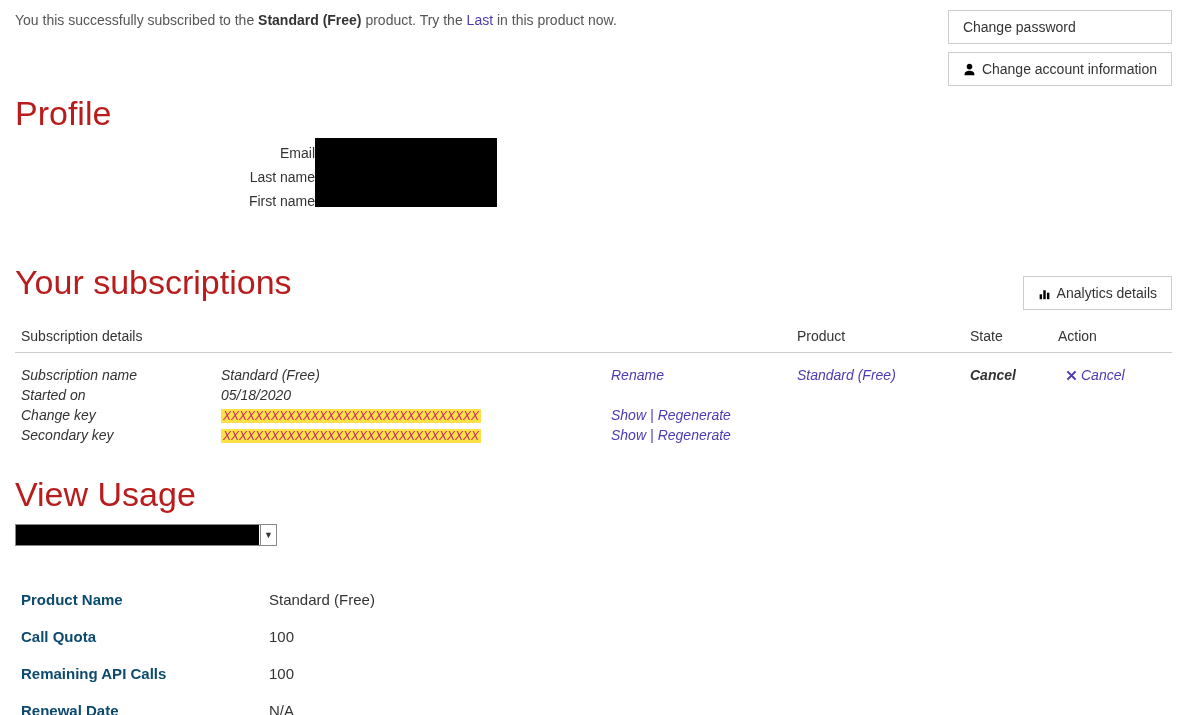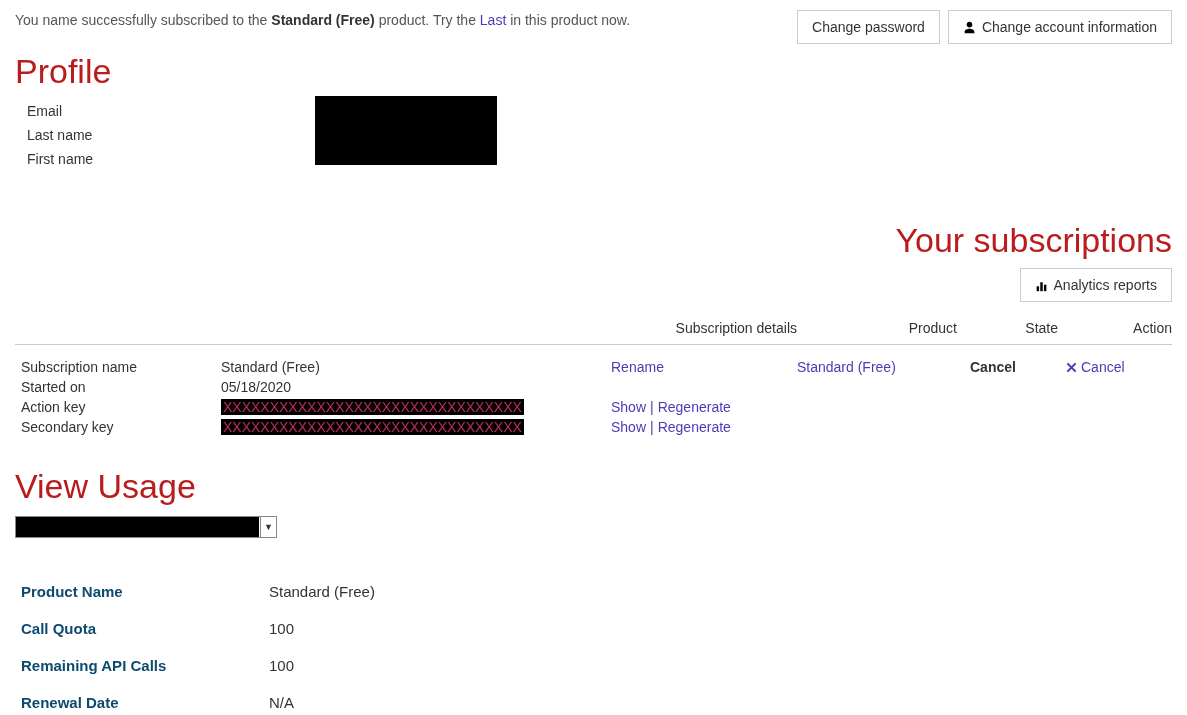--- a/index.html
+++ b/index.html
@@ -31,20 +31,21 @@
       font-size: 14px;
       padding-top: 2px;
     }
     .notice strong {
       font-weight: 600;
       color: #333;
     }
     .top-buttons {
       display: flex;
       gap: 8px;
+      flex-direction: column;
     }
     .btn-outline {
       background: #fff;
       border: 1px solid #ccc;
       padding: 8px 14px;
       font-size: 14px;
       color: #333;
       cursor: pointer;
       display: inline-flex;
       align-items: center;
@@ -72,65 +73,65 @@
       width: 288px;
     }
     .redacted-block {
       position: absolute;
       background: #000;
       width: 182px;
       height: 69px;
     }
     .profile-wrap {
       position: relative;
+      text-align: right;
     }
     .redact-profile {
       left: 300px;
       top: -3px;
     }
     .subs-header-row {
       display: flex;
       justify-content: space-between;
       align-items: flex-end;
       margin-top: 42px;
-      flex-direction: column;
     }
     .subs-table {
       width: 100%;
       margin-top: 18px;
     }
     .subs-thead {
       display: flex;
       color: #333;
       font-size: 14px;
       padding-bottom: 8px;
       border-bottom: 1px solid #ccc;
       padding-left: 6px;
-      text-align: right;
     }
     .col-details { width: 776px; }
     .col-product { width: 160px; }
     .col-state { width: 88px; margin-left: 13px; }
     .col-action { flex: 1; }
     .subs-body-row {
       display: flex;
       padding-top: 14px;
       padding-left: 6px;
       font-size: 14px;
+      font-style: italic;
     }
     .details-grid {
       display: grid;
       grid-template-columns: 200px 390px 1fr;
       row-gap: 4px;
       align-items: center;
     }
     .key-masked {
       color: #c02c5c;
-      background: #000000;
-      font-size: 14px;
+      background: #fde047;
+      font-size: 12px;
       letter-spacing: 0px;
       padding: 0 2px;
       display: inline-block;
     }
     .sep {
       color: #4b3cb5;
       margin: 0 4px;
     }
     .bold {
       font-weight: 600;
@@ -204,21 +205,21 @@
     .icon-svg {
       display: inline-block;
       vertical-align: middle;
     }
   </style>
 </head>
 <body>
 
 <div class="top-row">
   <div class="notice">
-    <span>You name successfully subscribed to the </span><strong>Standard (Free)</strong><span> product. Try the </span><a>Last</a><span> in this product now.</span>
+    <span>You this successfully subscribed to the </span><strong>Standard (Free)</strong><span> product. Try the </span><a>Last</a><span> in this product now.</span>
   </div>
   <div class="top-buttons">
     <button class="btn-outline">
       <span>Change password</span>
     </button>
     <button class="btn-outline">
       <svg class="icon-svg" width="13" height="13" viewBox="0 0 16 16">
           <path fill="#000" d="M8 8c1.93 0 3.5-1.57 3.5-3.5S9.93 1 8 1 4.5 2.57 4.5 4.5 6.07 8 8 8zm0 1.5c-2.67 0-6 1.34-6 4V15h12v-1.5c0-2.66-3.33-4-6-4z"></path>
         </svg>
       <span>Change account information</span>
@@ -244,21 +245,21 @@
 </div>
 
 <div class="subs-header-row">
   <h1>Your subscriptions</h1>
   <button class="btn-outline">
     <svg class="icon-svg" width="13" height="13" viewBox="0 0 16 16">
         <rect x="2" y="9" width="3" height="6" fill="#000"></rect>
         <rect x="6.5" y="4" width="3" height="11" fill="#000"></rect>
         <rect x="11" y="7" width="3" height="8" fill="#000"></rect>
       </svg>
-    <span>Analytics reports</span>
+    <span>Analytics details</span>
   </button>
 </div>
 
 <div class="subs-table">
   <div class="subs-thead">
     <div class="col-details">Subscription details</div>
     <div class="col-product">Product</div>
     <div class="col-state">State</div>
     <div class="col-action">Action</div>
   </div>
@@ -267,21 +268,21 @@
     <div class="col-details">
       <div class="details-grid">
         <div>Subscription name</div>
         <div>Standard (Free)</div>
         <div><a>Rename</a></div>
 
         <div>Started on</div>
         <div>05/18/2020</div>
         <div></div>
 
-        <div>Action key</div>
+        <div>Change key</div>
         <div><span class="key-masked">XXXXXXXXXXXXXXXXXXXXXXXXXXXXXXXX</span></div>
         <div>
           <a>Show</a><span class="sep">|</span><a>Regenerate</a>
         </div>
 
         <div>Secondary key</div>
         <div><span class="key-masked">XXXXXXXXXXXXXXXXXXXXXXXXXXXXXXXX</span></div>
         <div>
           <a>Show</a><span class="sep">|</span><a>Regenerate</a>
         </div>

